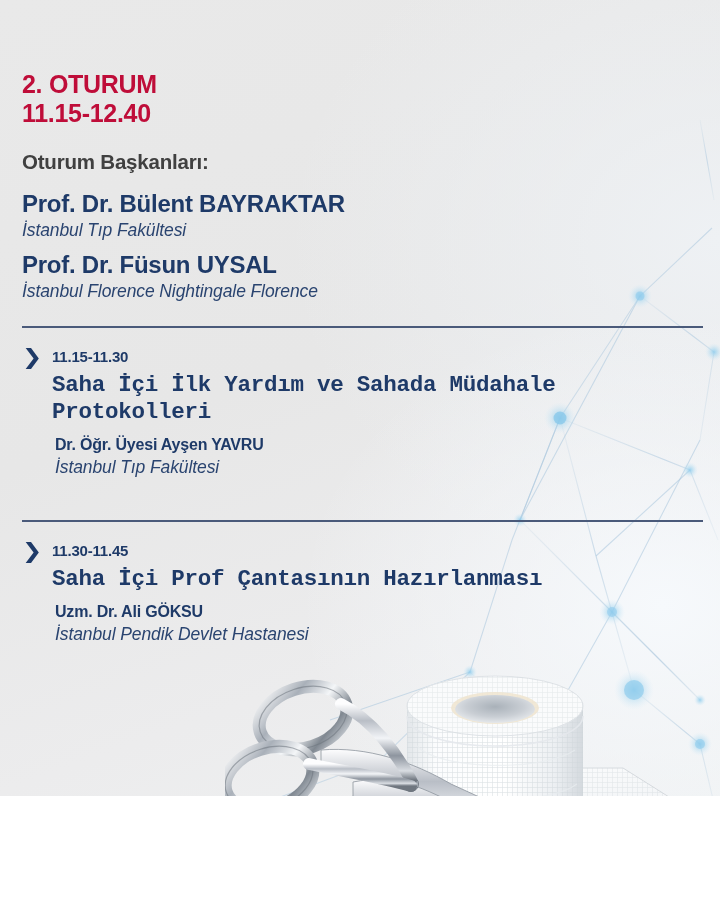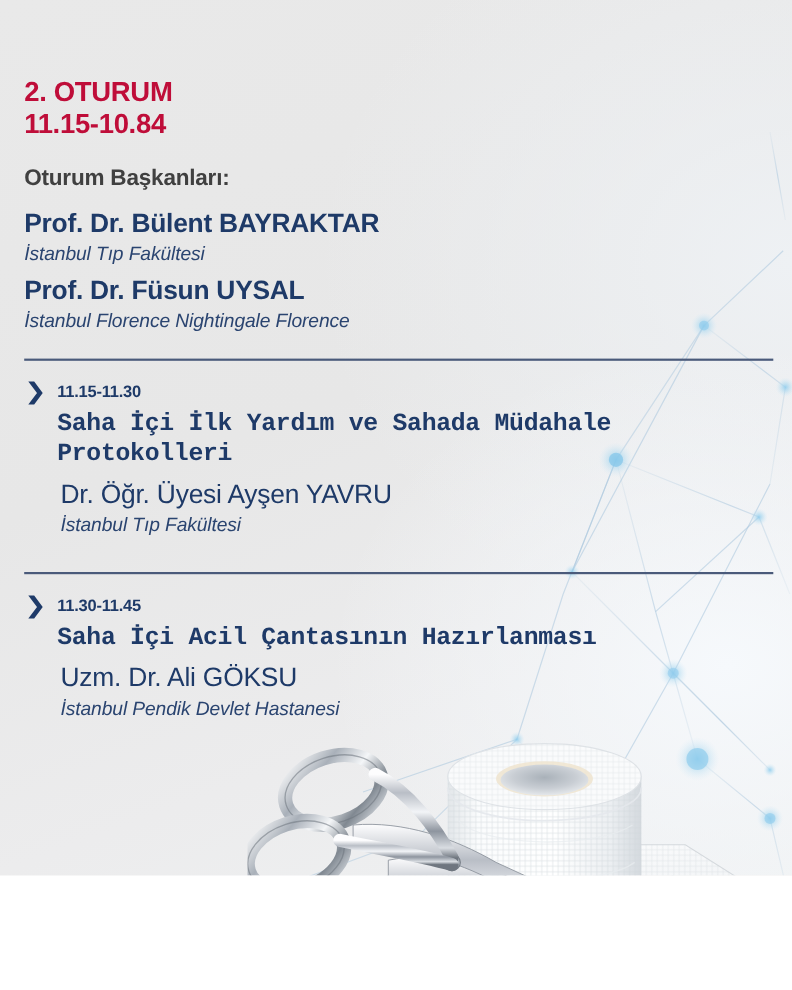--- a/index.html
+++ b/index.html
@@ -147,22 +147,22 @@
     font-size: 22.5px;
     line-height: 1.2;
     letter-spacing: -0.25px;
     margin-top: 2px;
     max-width: 600px;
     font-family: Liberation Mono, monospace;
   }
   .talk-speaker {
     display: block;
     color: #1e3a68;
-    font-weight: 400;
-    font-size: 24px;
+    font-weight: 700;
+    font-size: 16px;
     line-height: 1.26;
     letter-spacing: -0.2px;
     margin-top: 9px;
     padding-left: 3px;
   }
   .talk-aff {
     display: block;
     color: #2a4470;
     font-style: italic;
     font-weight: 400;
@@ -334,21 +334,21 @@
 
       <path d="M300 196 L470 252 L466 260 L296 204 Z" fill="#555c65" opacity="0.55"></path>
       <path d="M318 198 L472 252" stroke="#f4f6f8" stroke-width="1.6" opacity="0.8" fill="none"></path>
     </g>
   </svg>
 
   <div class="content">
 
     <div class="session-head">
       <span class="ln">2. OTURUM</span>
-      <span class="ln">11.15-10.84</span>
+      <span class="ln">11.15-12.40</span>
     </div>
 
     <div class="chairs-label">Oturum Başkanları:</div>
 
     <div class="chairs">
       <div class="chair">
         <span class="chair-name">Prof. Dr. Bülent BAYRAKTAR</span>
         <span class="chair-aff">İstanbul Tıp Fakültesi</span>
       </div>
       <div class="chair">
@@ -371,21 +371,21 @@
       </div>
     </div>
 
     <div class="divider d2"></div>
 
     <div class="talk t2">
       <div class="talk-row">
         <span class="chev">❯</span>
         <div class="talk-body">
           <span class="talk-time">11.30-11.45</span>
-          <span class="talk-title">Saha İçi Acil Çantasının Hazırlanması</span>
+          <span class="talk-title">Saha İçi Prof Çantasının Hazırlanması</span>
           <span class="talk-speaker">Uzm. Dr. Ali GÖKSU</span>
           <span class="talk-aff">İstanbul Pendik Devlet Hastanesi</span>
         </div>
       </div>
     </div>
 
   </div>
 </div>
 
 </body></html>

